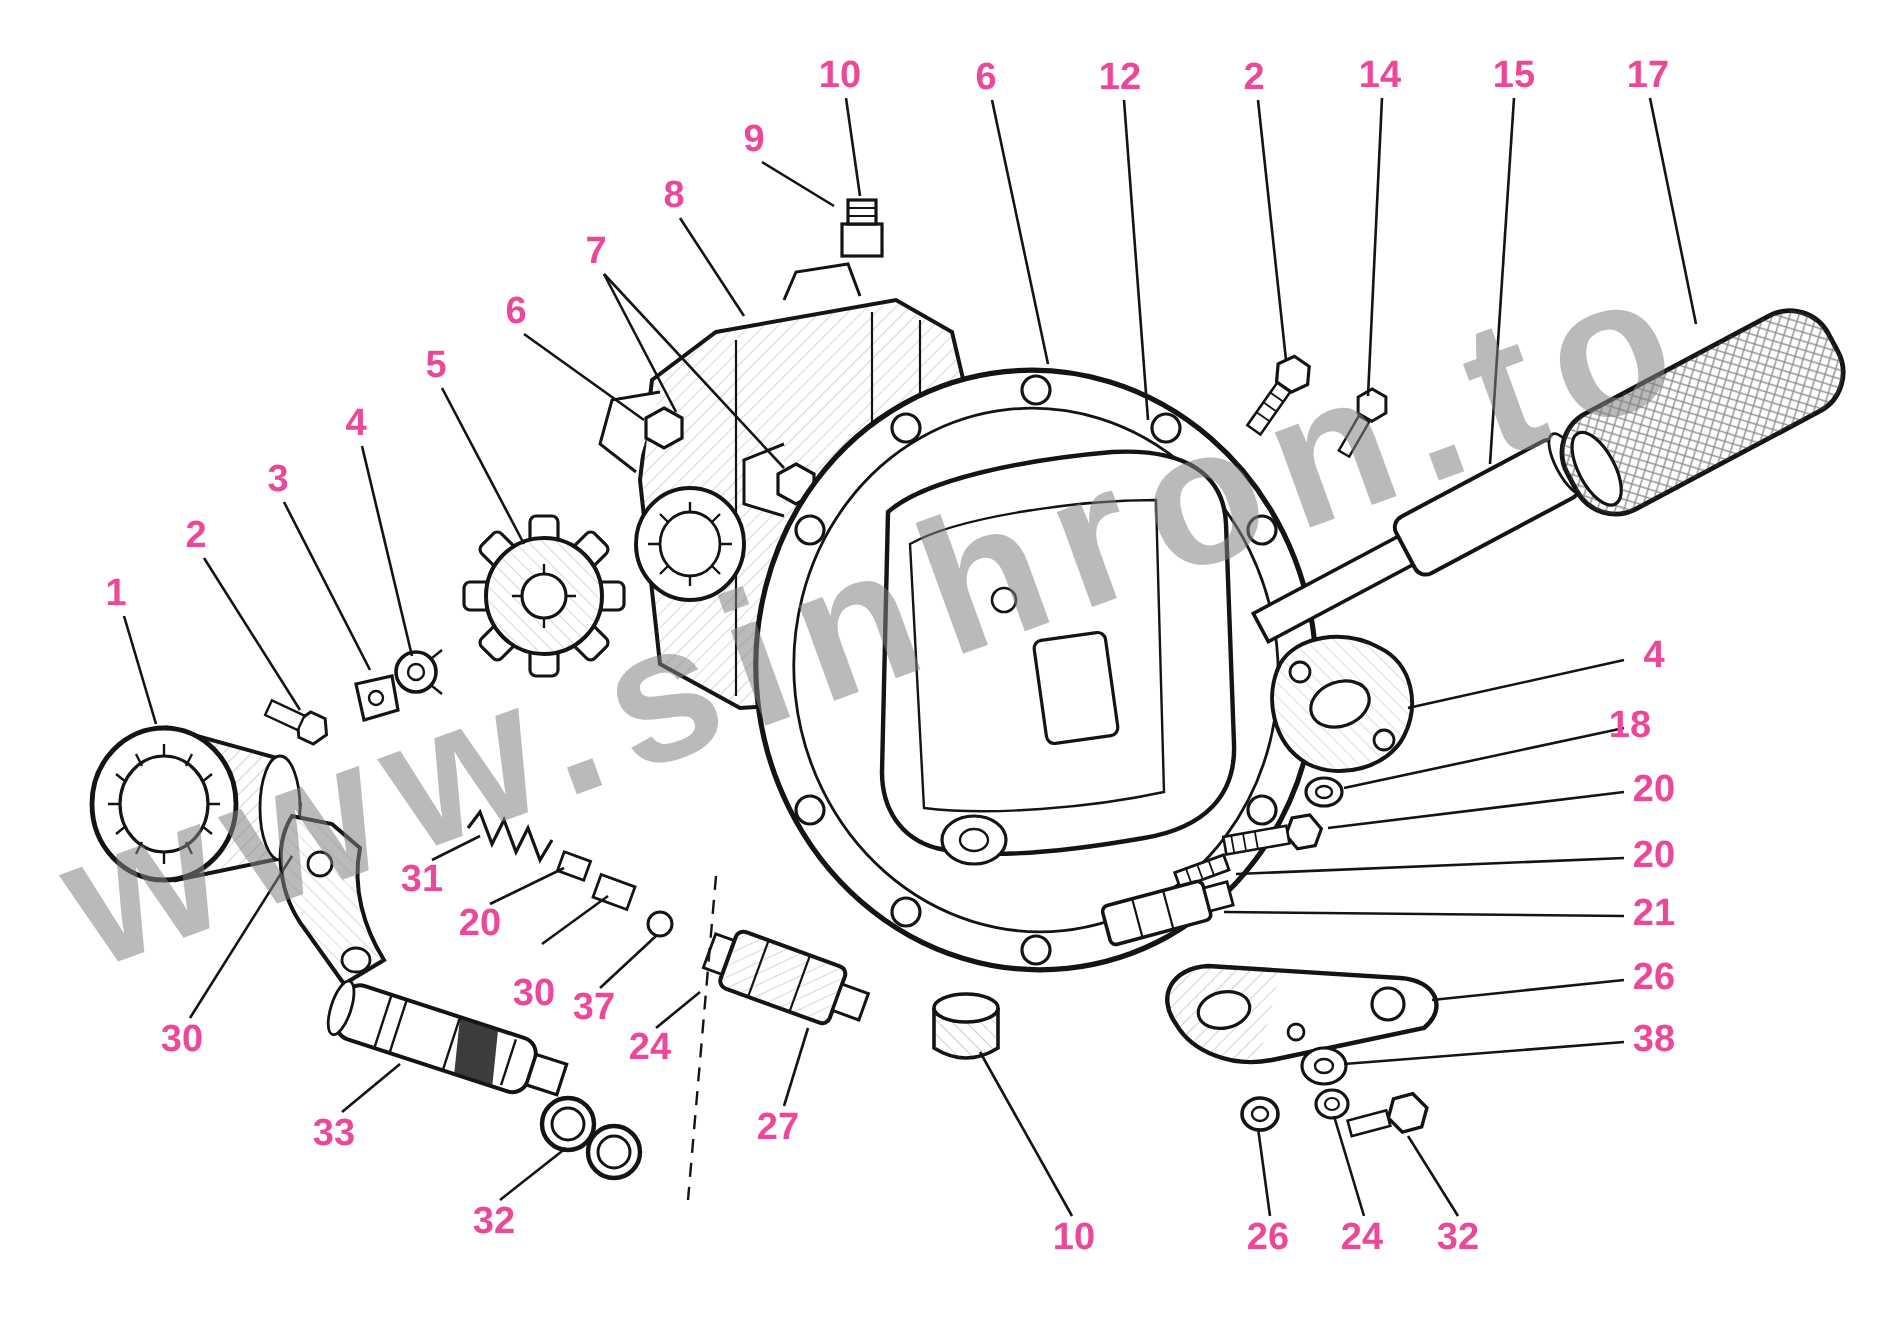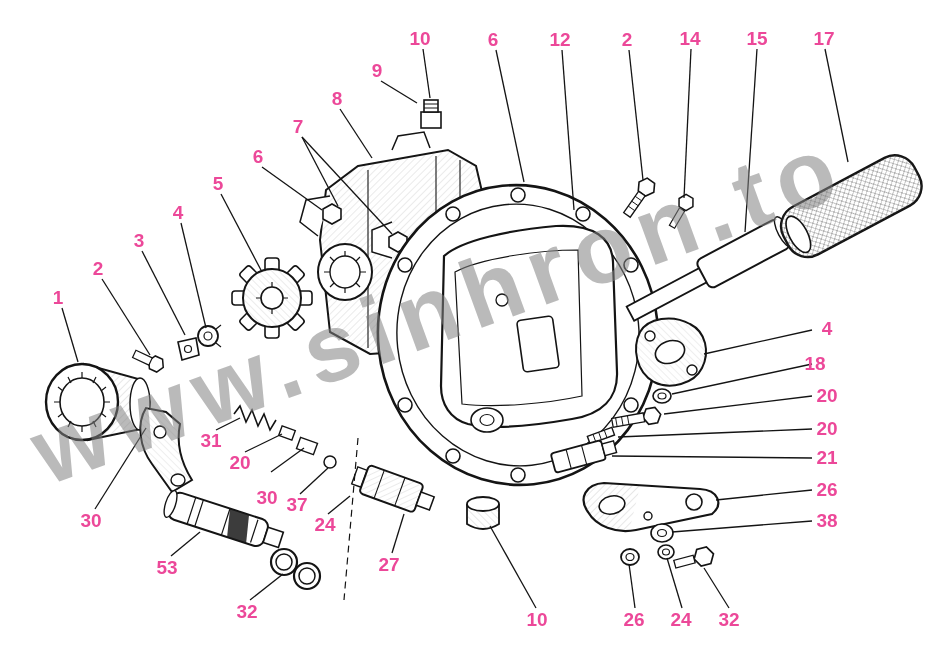--- a/index.html
+++ b/index.html
@@ -302,20 +302,20 @@
   <span class="callout" style="left:827px;top:457px">21</span>
   <span class="callout" style="left:827px;top:489px">26</span>
   <span class="callout" style="left:827px;top:520px">38</span>
   <span class="callout" style="left:211px;top:440px">31</span>
   <span class="callout" style="left:240px;top:462px">20</span>
   <span class="callout" style="left:267px;top:497px">30</span>
   <span class="callout" style="left:297px;top:504px">37</span>
   <span class="callout" style="left:325px;top:524px">24</span>
   <span class="callout" style="left:389px;top:564px">27</span>
   <span class="callout" style="left:91px;top:520px">30</span>
-  <span class="callout" style="left:167px;top:567px">53</span>
+  <span class="callout" style="left:167px;top:567px">33</span>
   <span class="callout" style="left:247px;top:611px">32</span>
   <span class="callout" style="left:537px;top:619px">10</span>
   <span class="callout" style="left:634px;top:619px">26</span>
   <span class="callout" style="left:681px;top:619px">24</span>
   <span class="callout" style="left:729px;top:619px">32</span>
 
 </div>
 
 </body></html>

